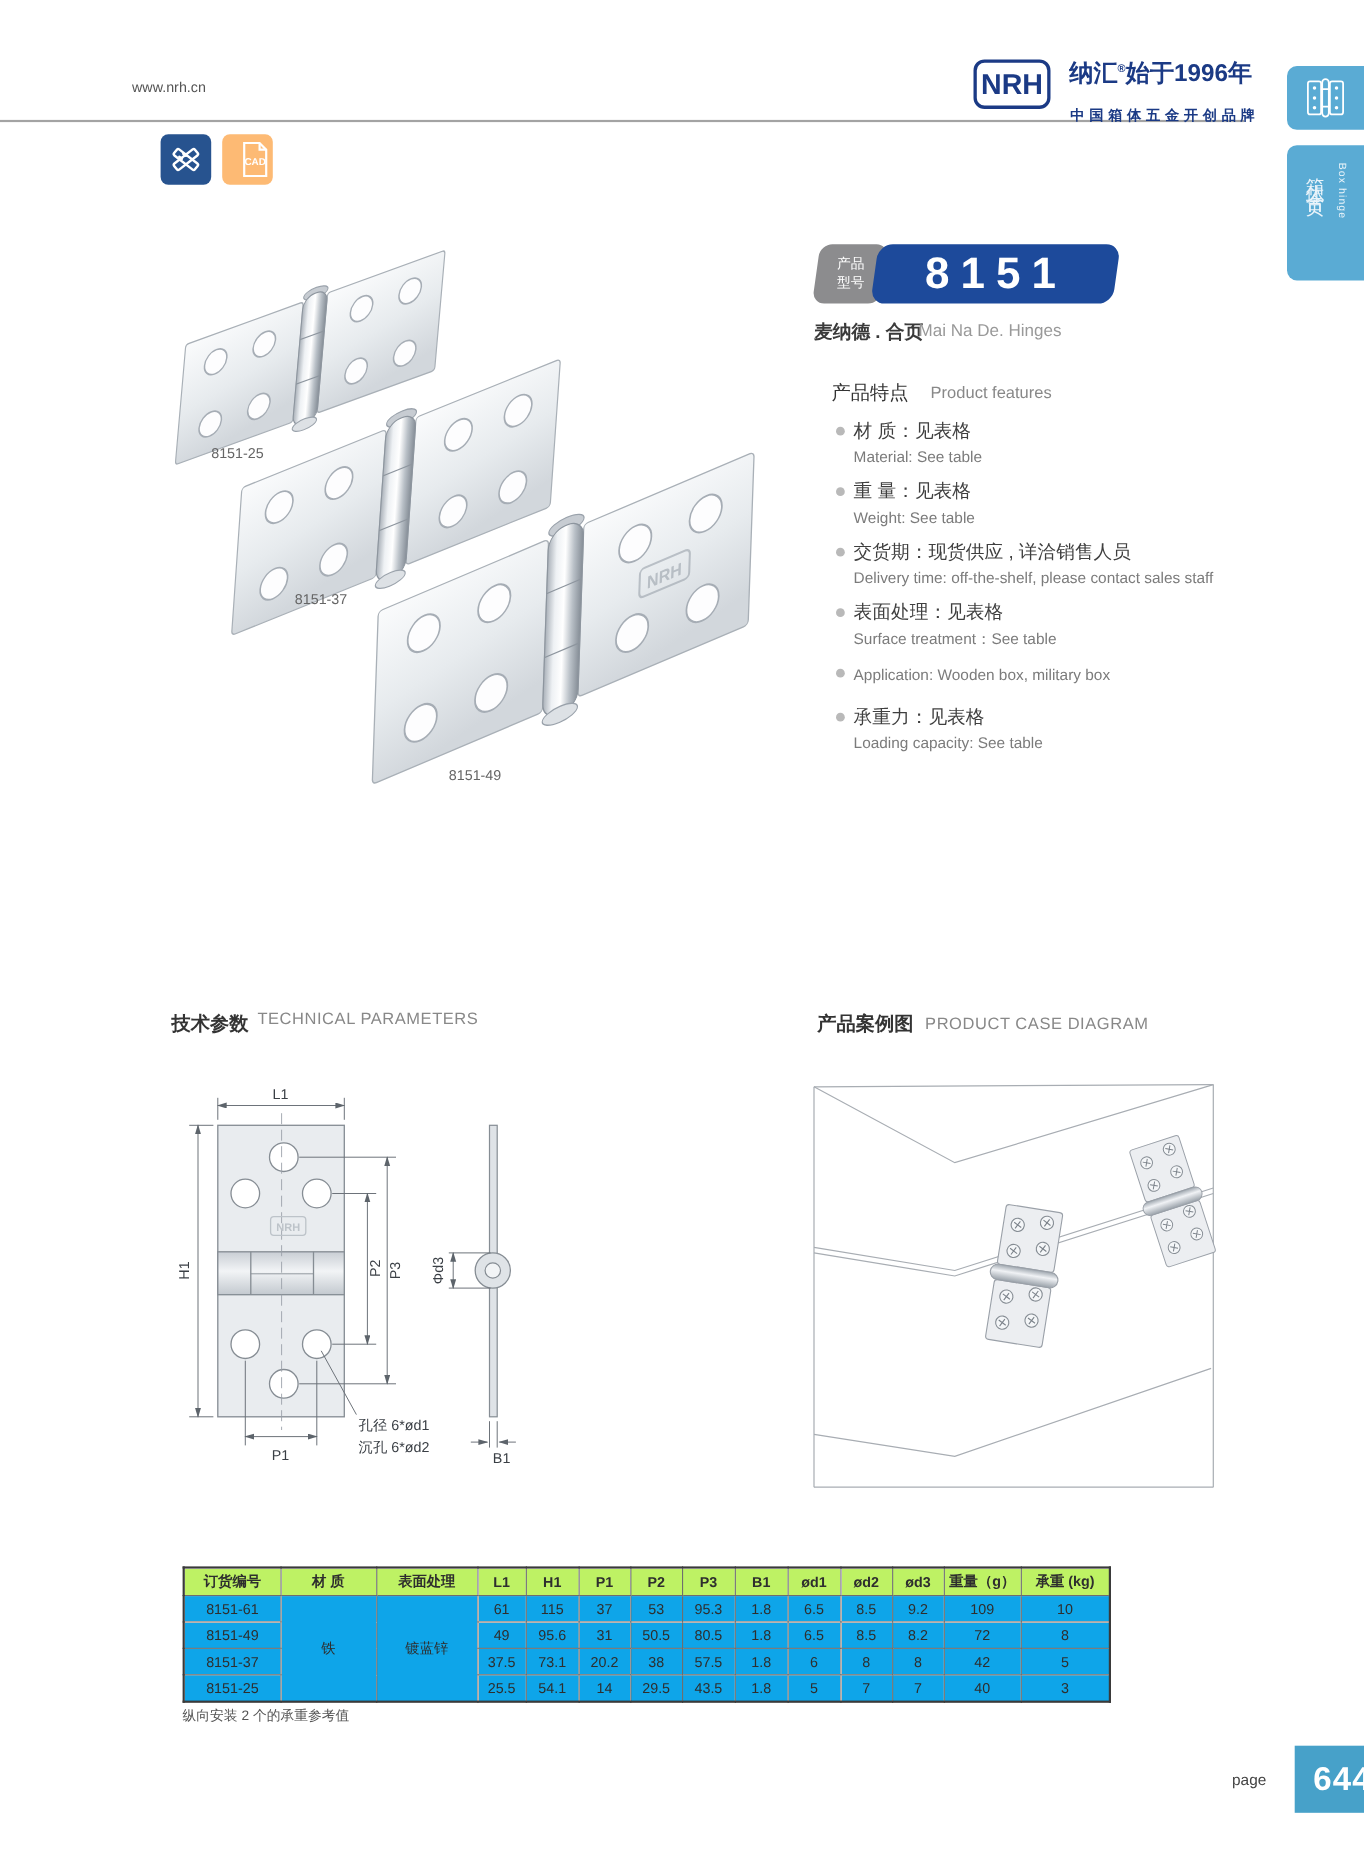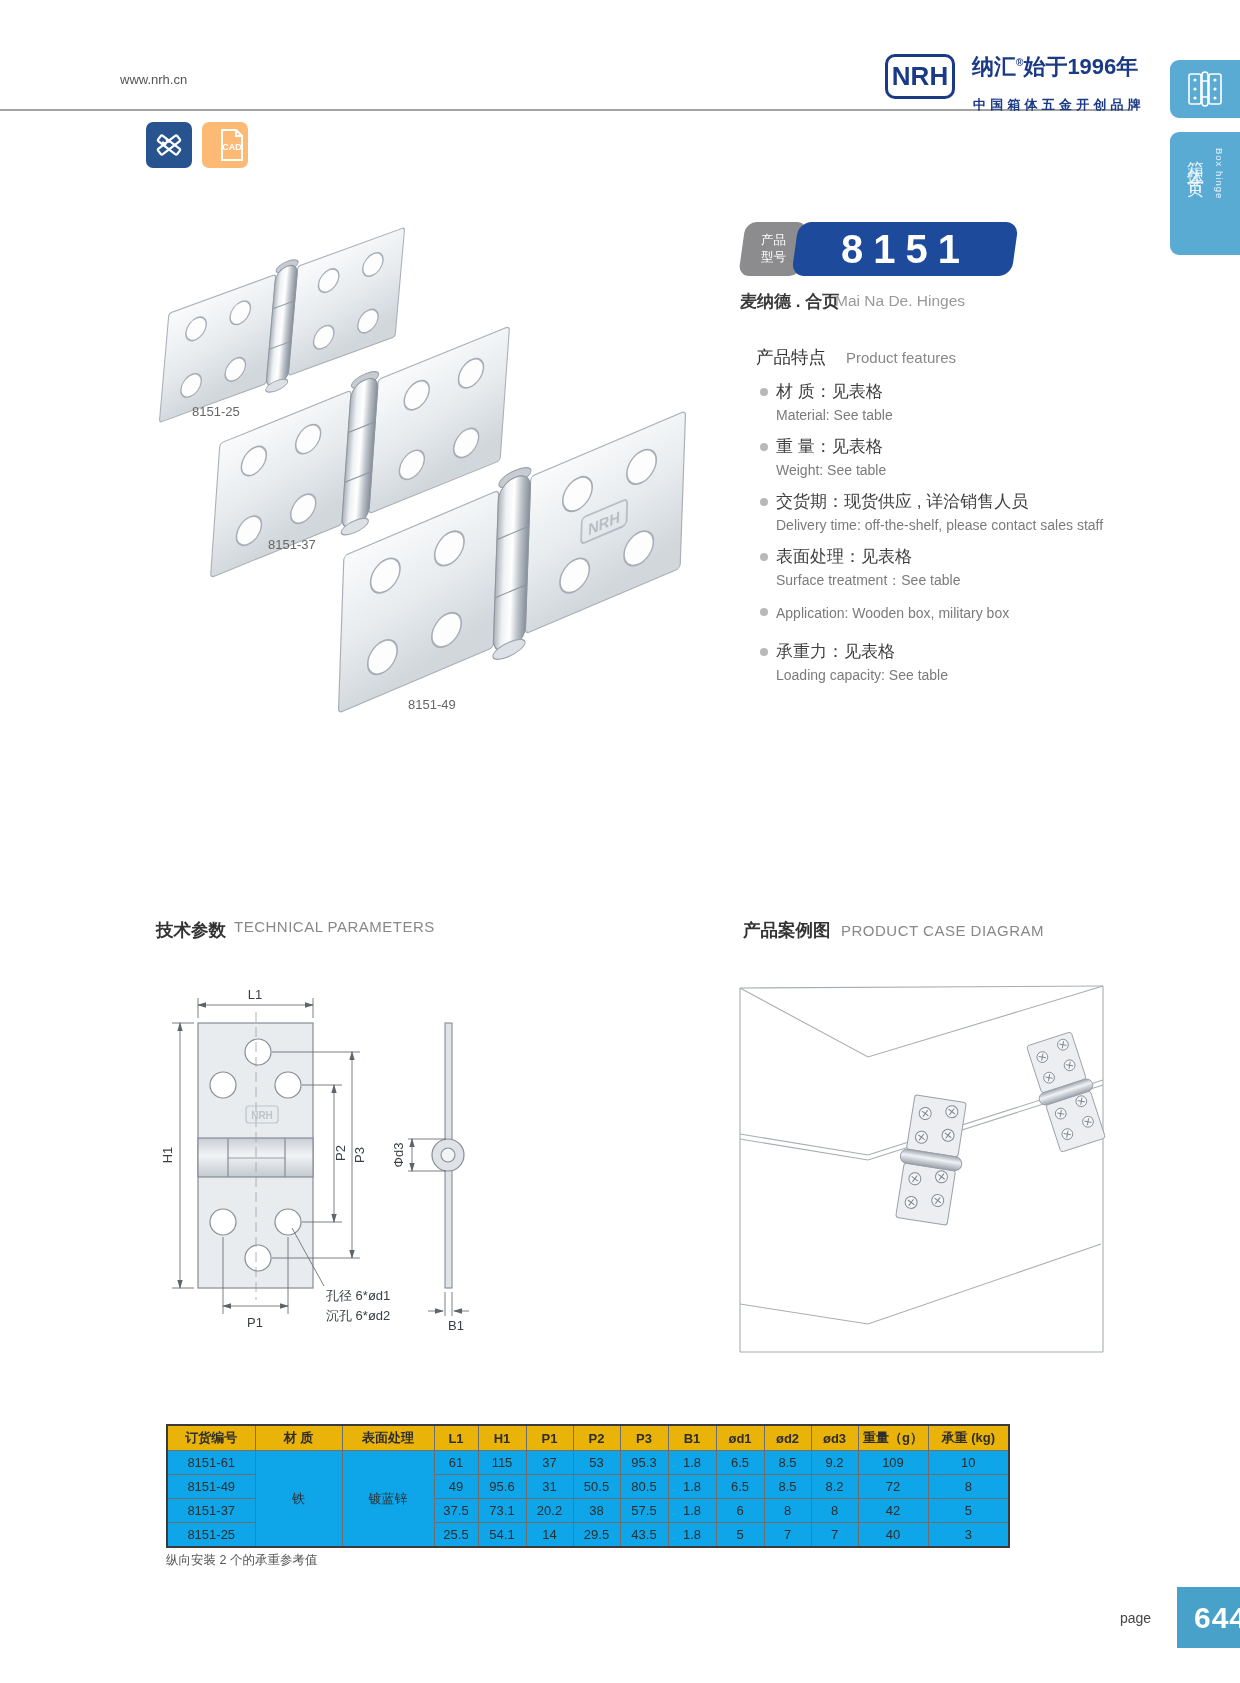--- a/index.html
+++ b/index.html
@@ -47,21 +47,21 @@
   .feat .en{font-size:14px;color:#7b7b7b;line-height:24px;}
   
   .glabel{font-size:13px;color:#666;}
   
   .sec-zh{font-size:17.5px;font-weight:600;color:#333;}
   .sec-en{font-size:15px;color:#888;letter-spacing:0.5px;}
   
   .spec-table{left:166px;top:1424px;border-collapse:collapse;table-layout:fixed;}
   .spec-table th,.spec-table td{border:1px solid #6e6e6e;font-size:13px;text-align:center;
       padding:0;color:#2e2e2e;overflow:hidden;white-space:nowrap;}
-  .spec-table th{background:#eab308;height:24px;font-weight:600;}
+  .spec-table th{background:#bef264;height:24px;font-weight:600;}
   .spec-table td{height:23px;background:#0ea5e9;margin-left:40px;}
   .spec-table{border:2px solid #3a3a3a;}
   .tnote{left:166px;top:1552px;font-size:12.5px;color:#555;}
   
   .page-label{left:1120px;top:1610px;font-size:14px;color:#444;}
   .page-box{left:1177px;top:1587px;width:87px;height:61px;background:#47a1c9;display:flex;
             align-items:center;justify-content:center;}
   .page-box span{color:#fff;font-size:30px;font-weight:bold;letter-spacing:1px;}
   svg{display:block;}
 </style>

